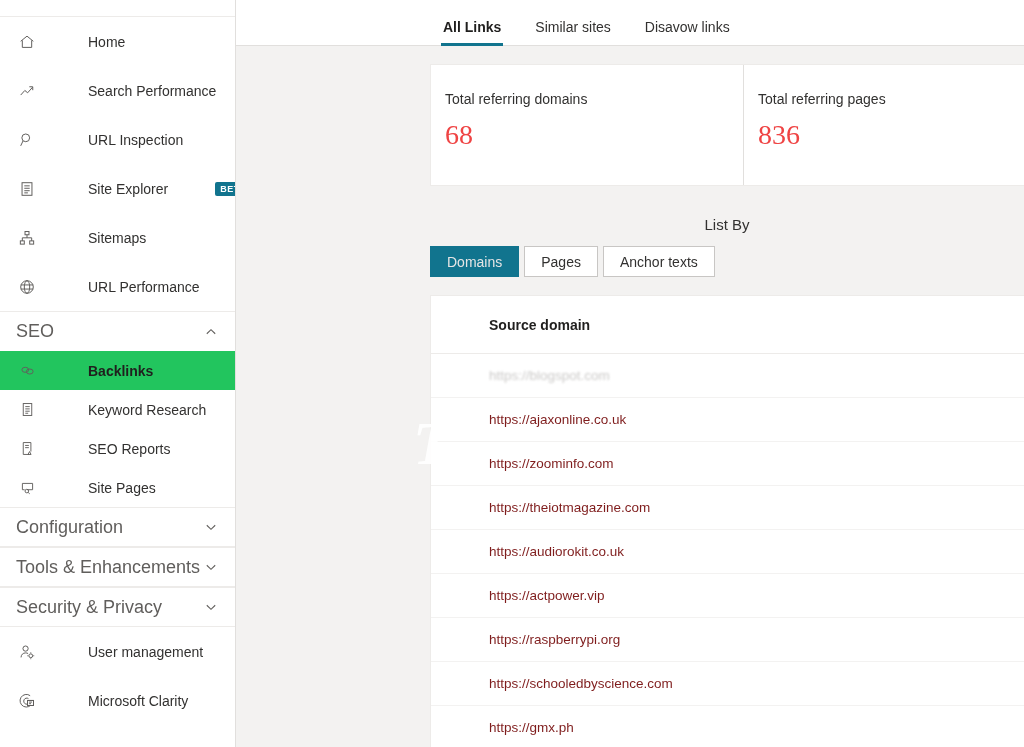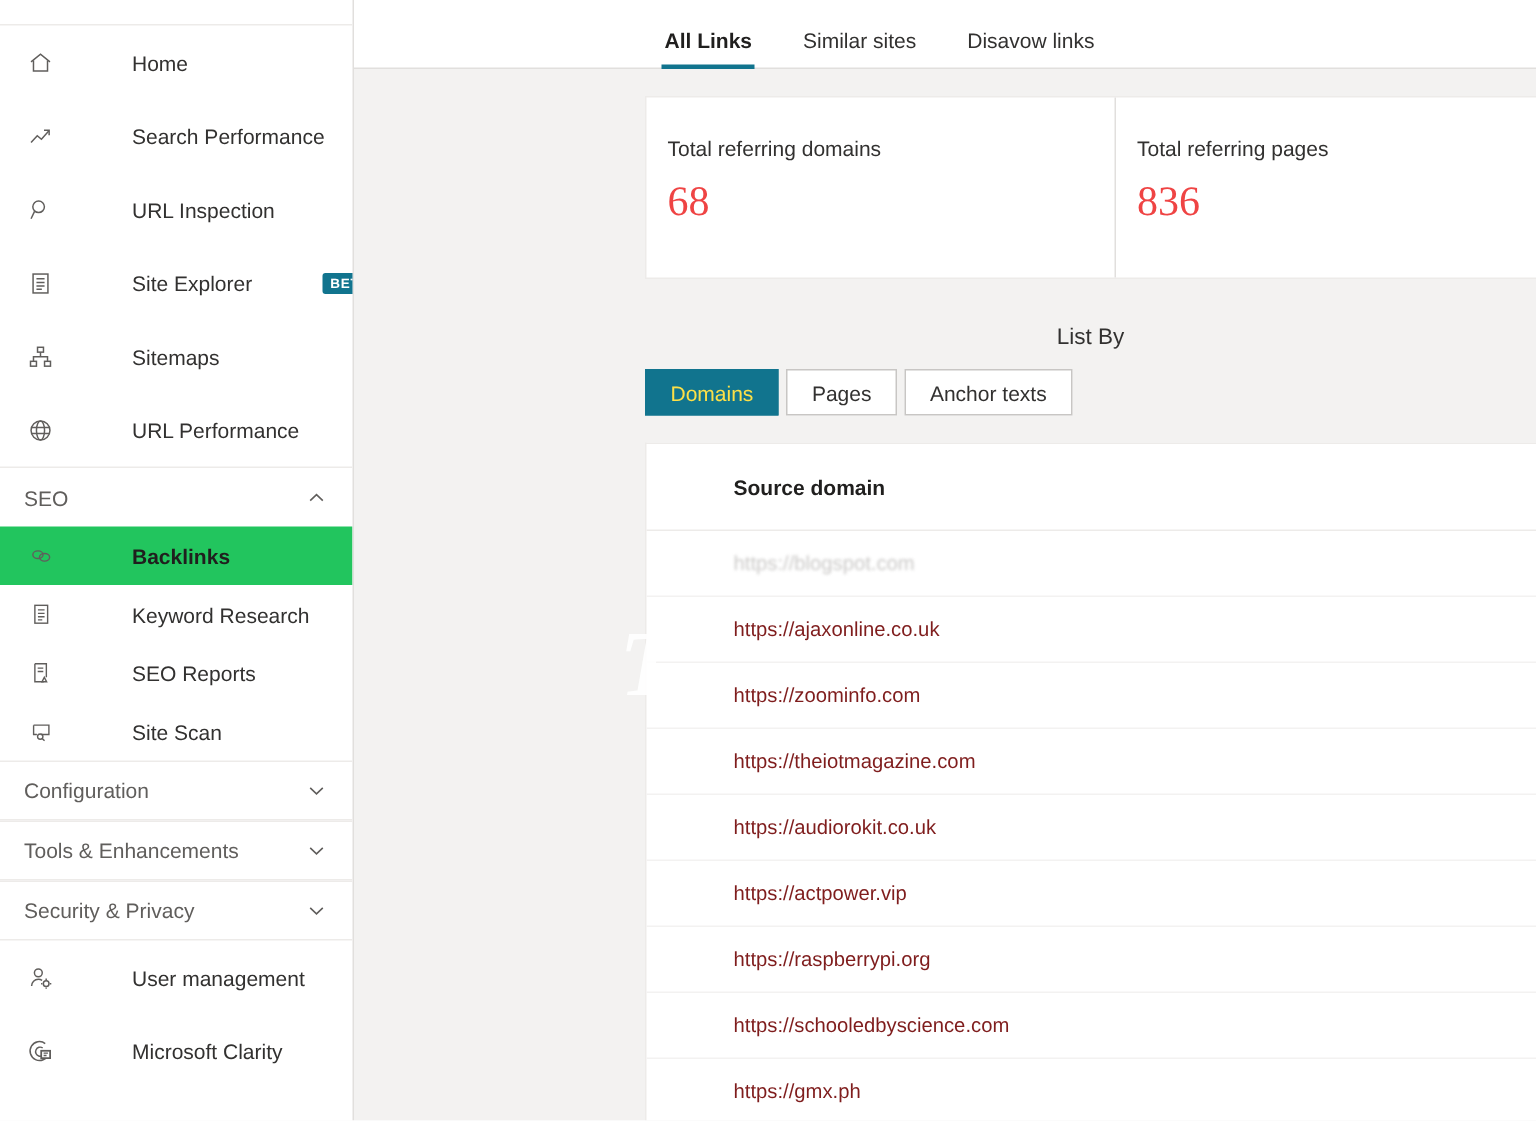--- a/index.html
+++ b/index.html
@@ -61,21 +61,21 @@
 
   .sec-head {
     display: flex; align-items: center; justify-content: space-between;
     height: 40px;
     padding: 0 16px 0 16px;
     border-top: 1px solid #edebe9;
     border-bottom: 1px solid #edebe9;
     cursor: pointer;
   }
   .sec-head.nobottom { border-bottom: none; }
-  .sec-title { font-size: 14px; color: #605e5c; }
+  .sec-title { font-size: 18px; color: #605e5c; }
   .chev { width: 16px; height: 16px; color: #605e5c; display:flex; align-items:center; justify-content:center;}
 
   .sub-item { padding-left: 16px; }
   .sub-item .nav-ico { margin-right: 12px; }
 
   
   .main {
     flex: 1 1 auto;
     height: 747px;
     background: #f3f2f1;
@@ -164,21 +164,21 @@
     color: #323130;
     font-size: 14px;
     font-family: "Liberation Sans", sans-serif;
     display: flex; align-items: center; justify-content: center;
     cursor: pointer;
     margin-right: 5px;
   }
   .seg-btn.active {
     background: #11748e;
     border-color: #11748e;
-    color: #fde047;
+    color: #e5e5e5;
   }
 
   .table {
     margin: 18px 0 0 194px;
     width: 830px;
     background: #ffffff;
     border: 1px solid #edebe9;
     border-right: none;
   }
   .th-row {
@@ -317,21 +317,21 @@
 
     <div class="nav-item compact sub-item">
       <span class="nav-ico">
         <svg width="17" height="17" viewBox="0 0 20 20" fill="none" stroke="currentColor" stroke-width="1.1">
           <path d="M4 5.2h12v7.4H9.6"></path>
             <path d="M4 5.2v7.4h2.6"></path>
           <circle cx="9.2" cy="14.2" r="2.1"></circle>
             <path d="M10.8 15.8 12.6 17.4"></path>
         </svg>
       </span>
-      <span class="nav-label">Site Scan</span>
+      <span class="nav-label">Site Pages</span>
     </div>
 
     <div class="sec-head">
       <span class="sec-title">Configuration</span>
       <span class="chev">
         <svg width="14" height="14" viewBox="0 0 16 16" fill="none" stroke="currentColor" stroke-width="1.2">
           <path d="M3.2 6 8 10.6 12.8 6"></path>
         </svg>
       </span>
     </div>

